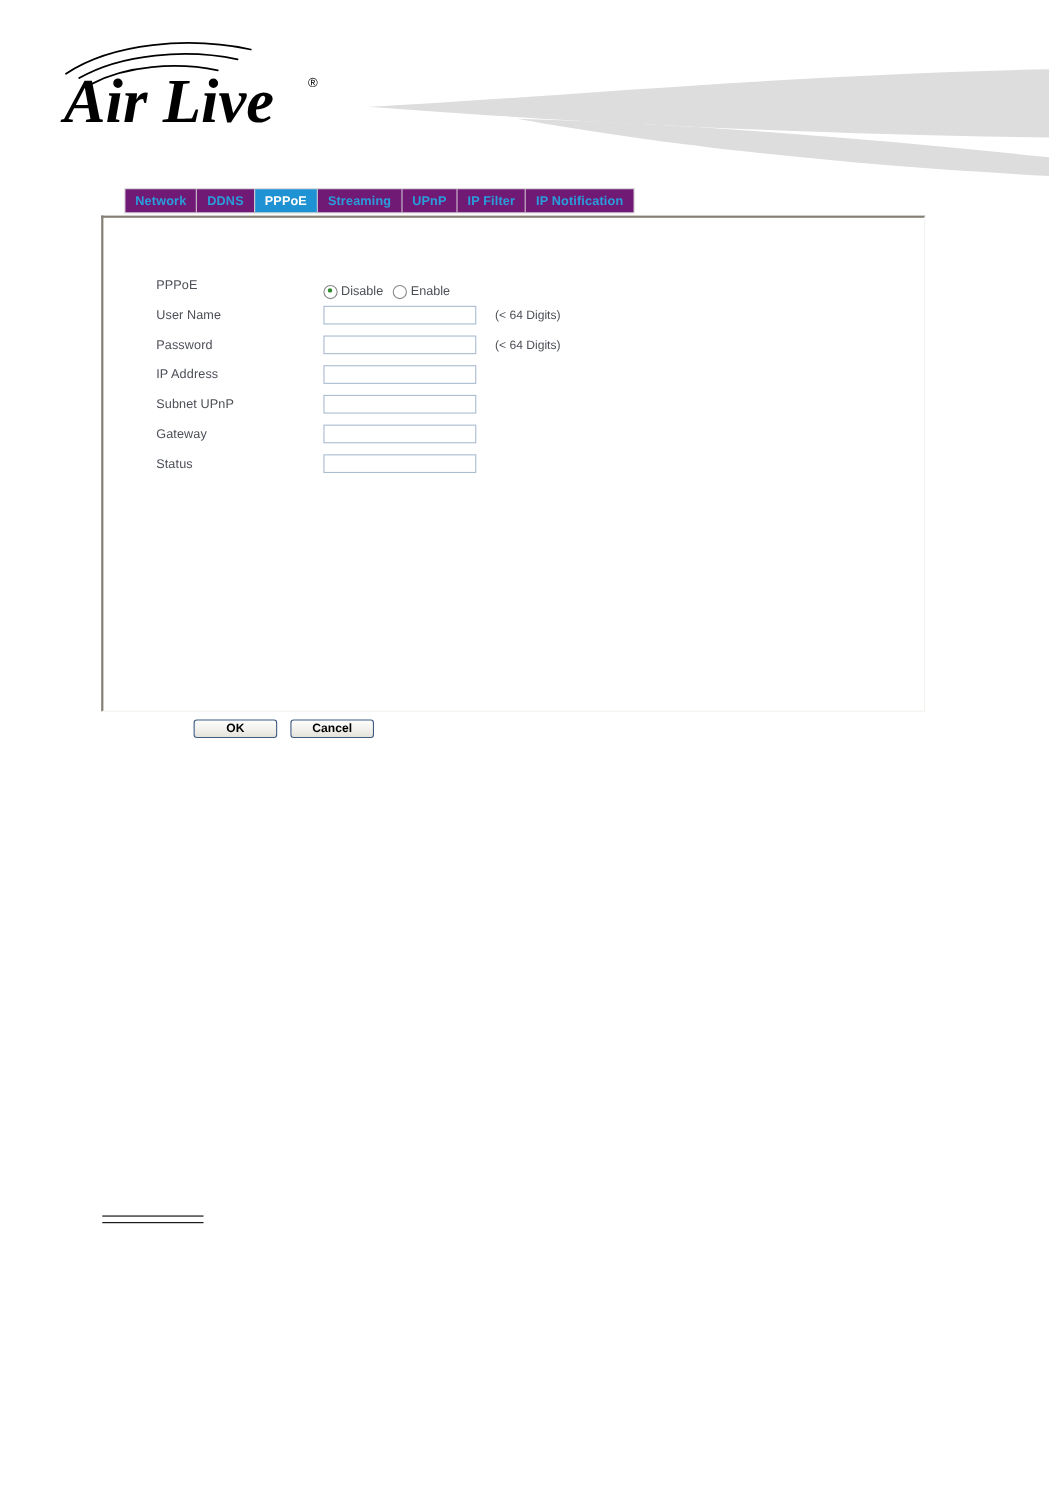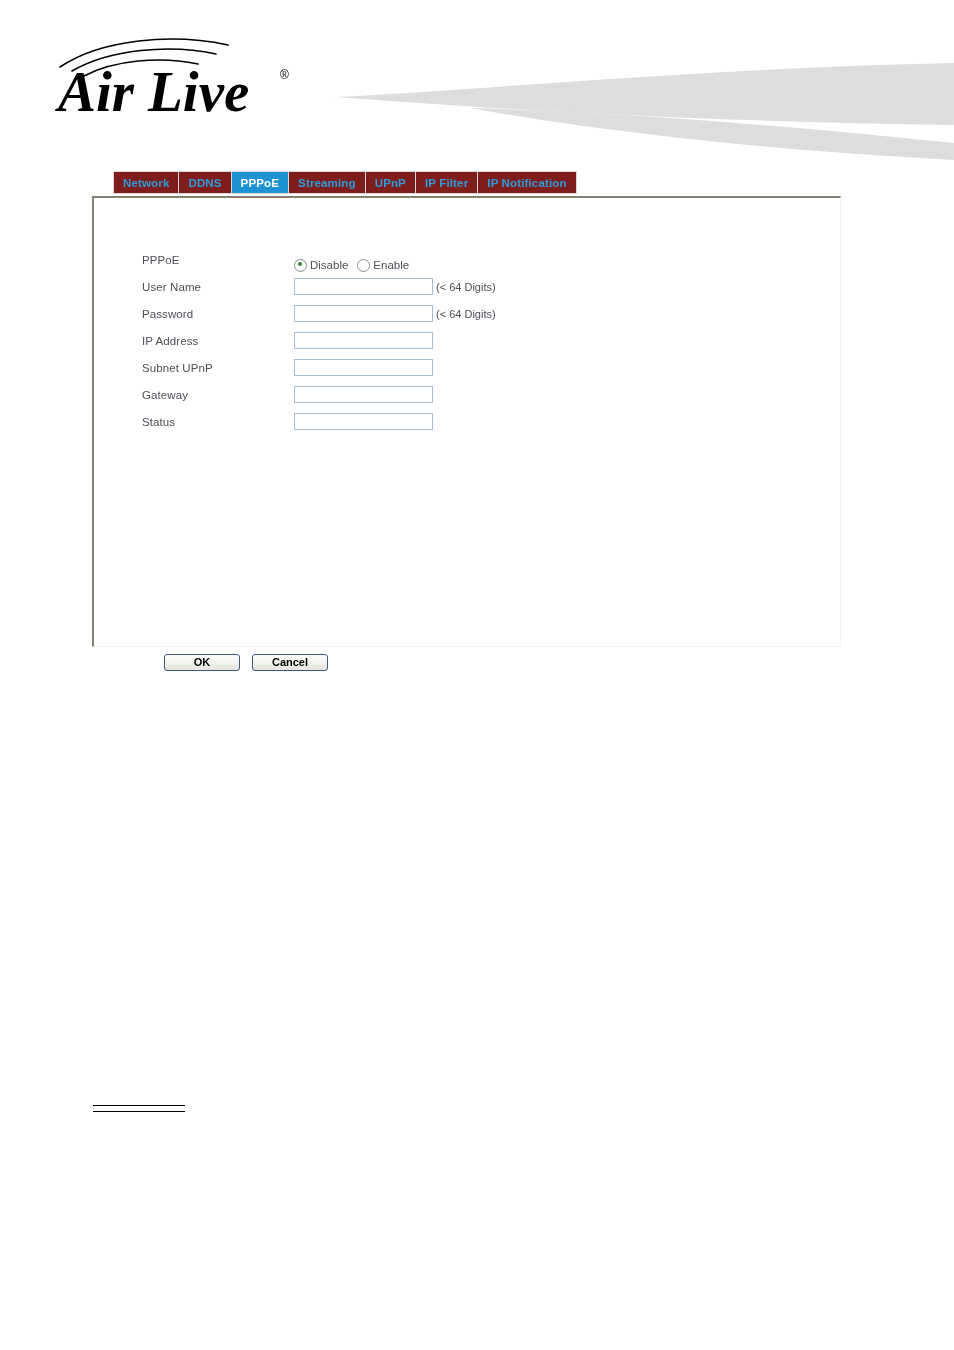--- a/index.html
+++ b/index.html
@@ -44,21 +44,21 @@
   }
   .tab {
     display: flex;
     align-items: center;
     justify-content: center;
     height: 21px;
     padding: 0 9px;
     font-size: 11.5px;
     font-weight: bold;
     color: #2a9ddb;
-    background: #7f1d1d;
+    background: #701a75;
     border-right: 1px solid #d7d7d7;
     white-space: nowrap;
     letter-spacing: 0.15px;
     cursor: pointer;
   }
   .tab:last-child { border-right: none; justify-content: center; }
   .tab.active {
     background: #1e92d2;
     color: #ffffff;
   }
@@ -106,21 +106,21 @@
     font-size: 11px;
     font-family: "Liberation Sans", sans-serif;
     color: #333;
     padding: 0 2px;
     box-sizing: content-box;
     outline: none;
   }
   .hint {
     font-size: 11px;
     color: #4c4f56;
-    margin-left: 3px;
+    margin-left: 17px;
     white-space: nowrap;
   }
 
   
   .radio-group { display: flex; align-items: center; margin-top: 11px; }
   .radio-item {
     display: flex;
     align-items: center;
     margin-right: 9px;
     cursor: pointer;
@@ -144,21 +144,21 @@
   }
   .radio-label {
     font-size: 11.5px;
     color: #4c4f56;
     white-space: nowrap;
   }
 
   
   #button-bar {
     position: absolute;
-    left: 164px; top: 654px;
+    left: 176px; top: 654px;
     display: flex;
   }
   .btn {
     width: 76px;
     height: 17px;
     font-size: 11px;
     font-weight: bold;
     font-family: "Liberation Sans", sans-serif;
     color: #000000;
     background: linear-gradient(to bottom, #fdfdfd 0%, #f0efea 60%, #e4e2da 100%);

